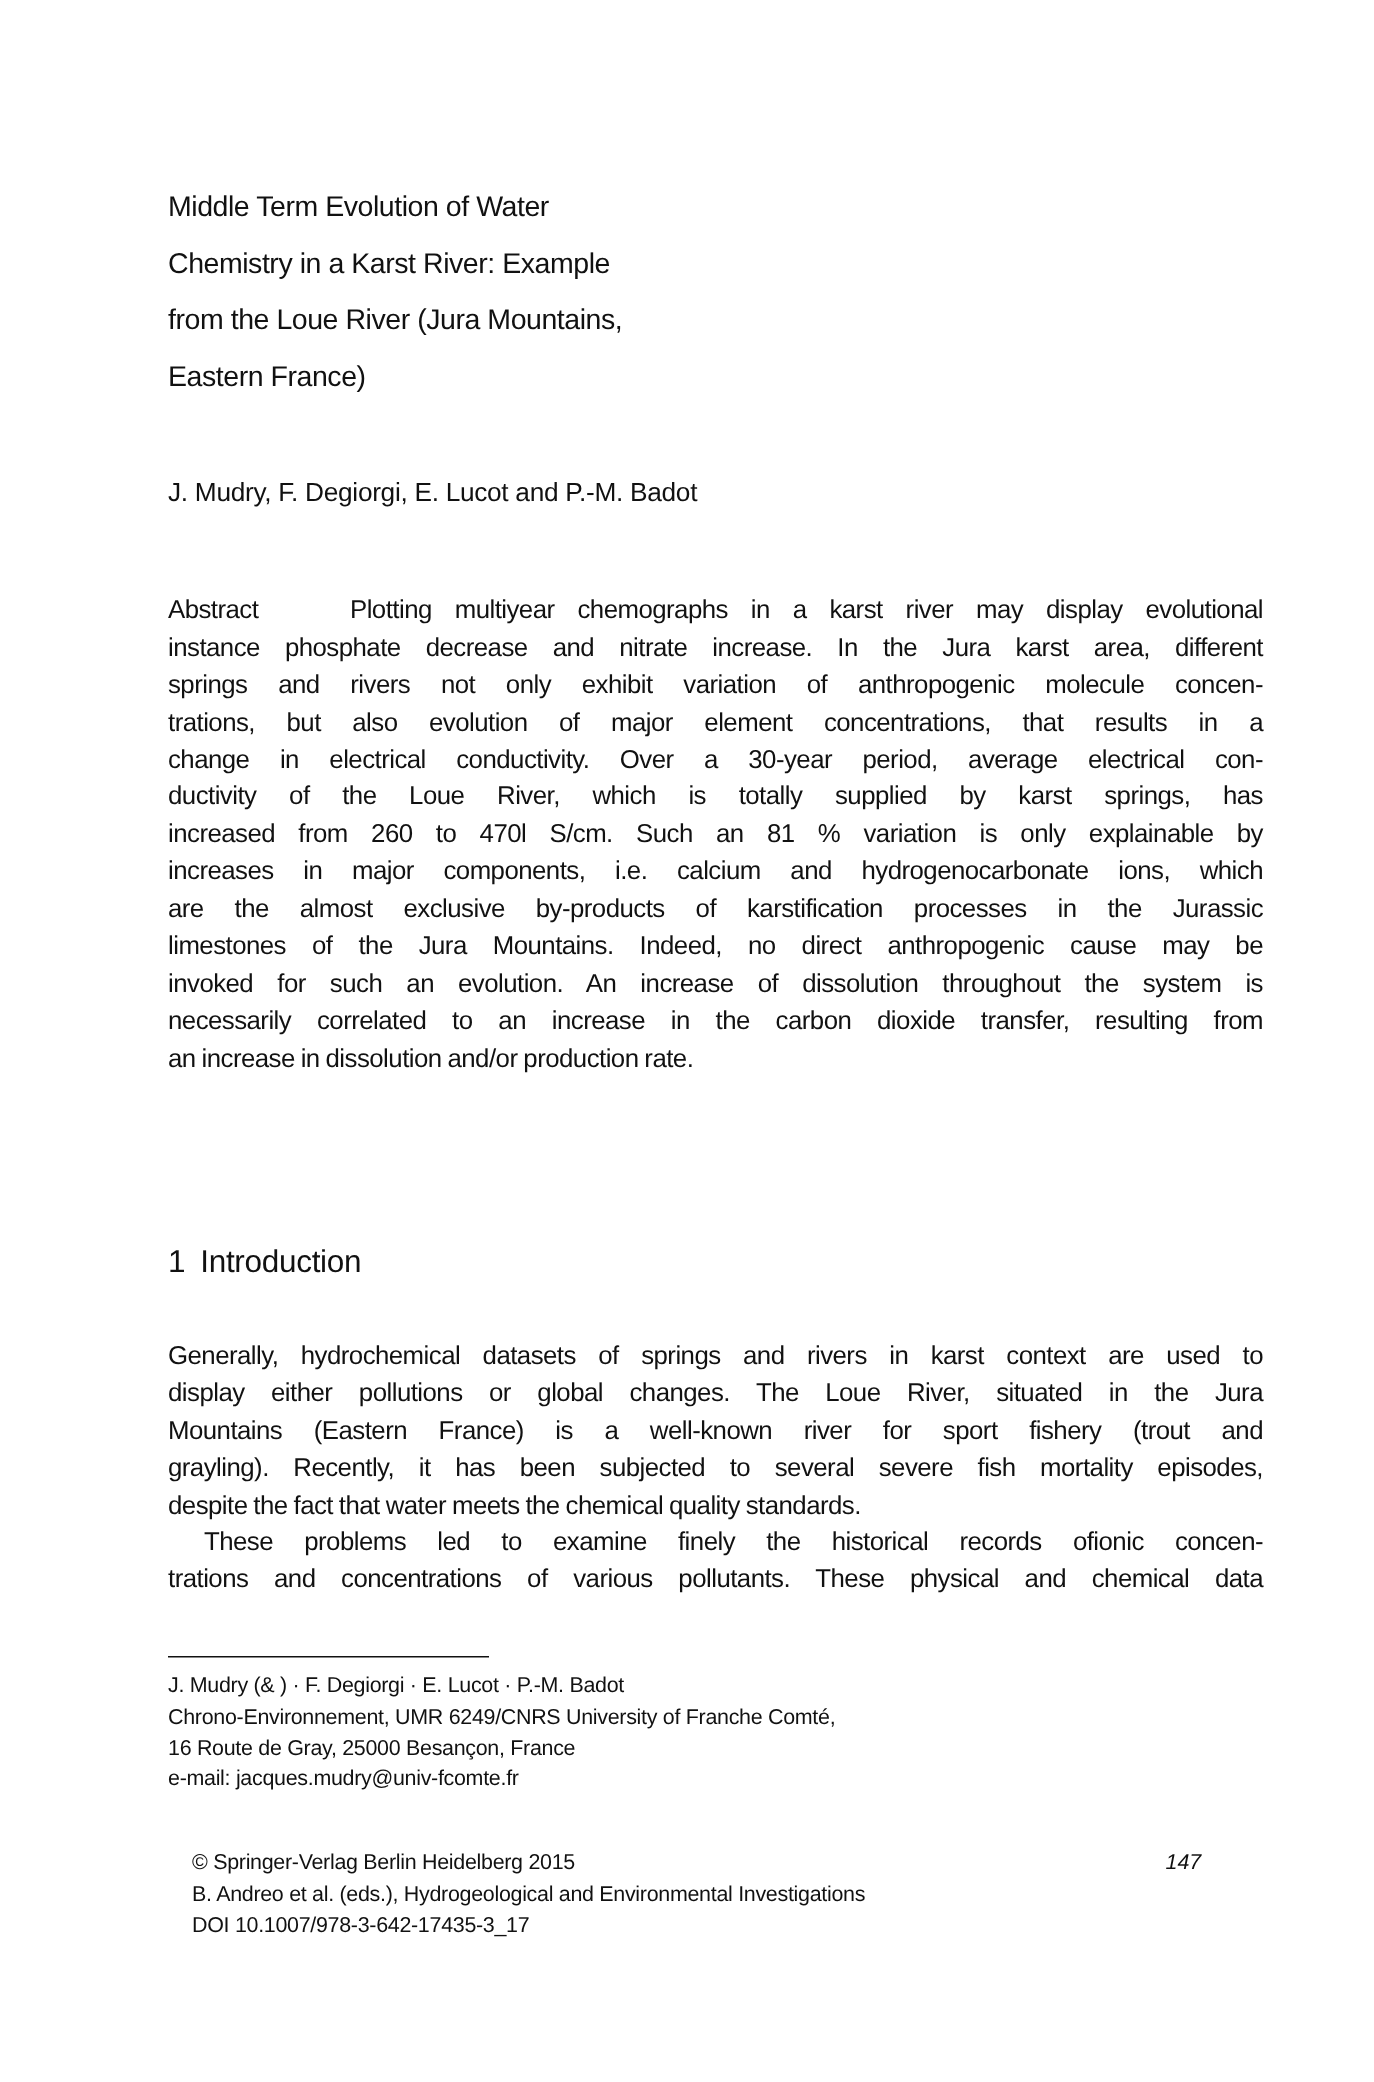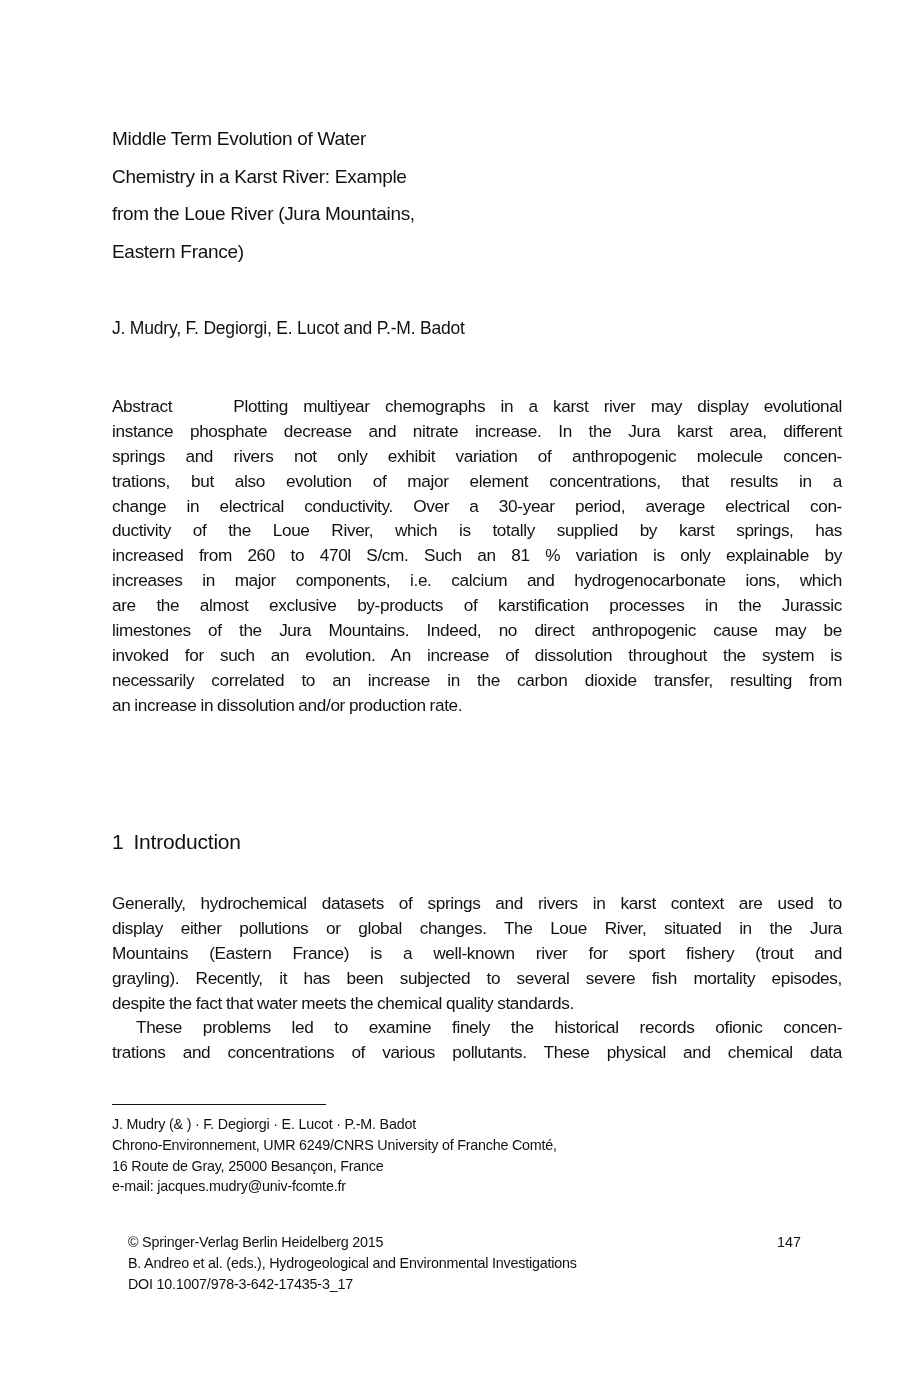--- a/index.html
+++ b/index.html
@@ -24,21 +24,21 @@
   .intro-text { top: 891px; }
   .indent { padding-left: 24px; }
   .section-h { left: 112px; top: 830px; font-size: 21px; white-space: nowrap; letter-spacing: -0.2px; }
   .section-h .num { margin-right: 10px; }
   .footrule { left: 112px; top: 1104px; width: 214px; height: 1px; background: #111; }
   .footnote {
     left: 112px; top: 1114px; font-size: 14.3px; line-height: 20.8px; letter-spacing: -0.2px;
   }
   .footnote div, .pub div { white-space: nowrap; }
   .pub { left: 112px; top: 1232px; width: 700px; font-size: 14.3px; line-height: 20.8px; letter-spacing: -0.2px; margin-left: 16px; }
-  .page-num { left: 777px; top: 1232px; font-size: 14.3px; line-height: 20.8px; }
+  .page-num { left: 777px; top: 1232px; font-size: 14.3px; line-height: 20.8px; font-style: italic; }
 </style>
 </head>
 <body>
 
 <div class="abs title">
   <div>Middle Term Evolution of Water</div>
   <div>Chemistry in a Karst River: Example</div>
   <div>from the Loue River (Jura Mountains,</div>
   <div>Eastern France)</div>
 </div>

